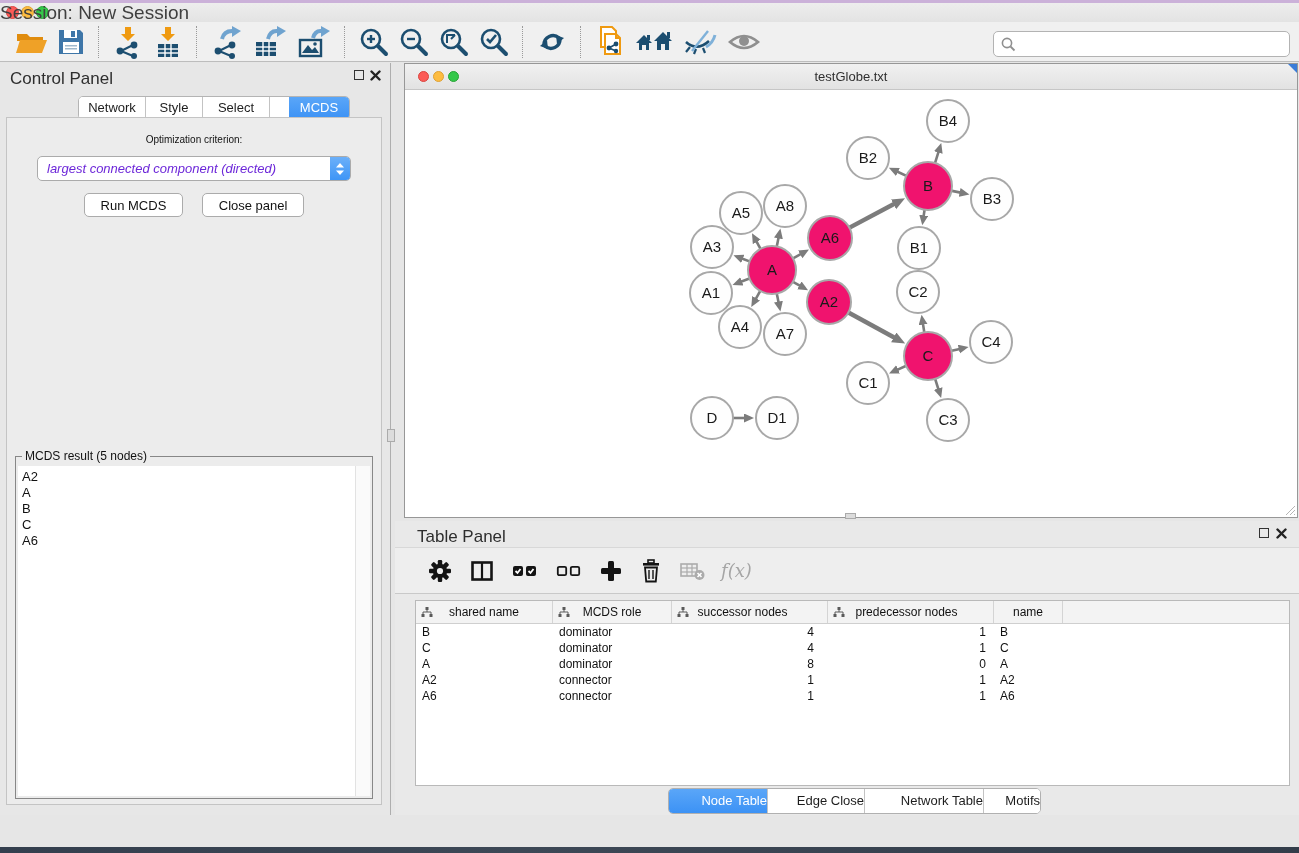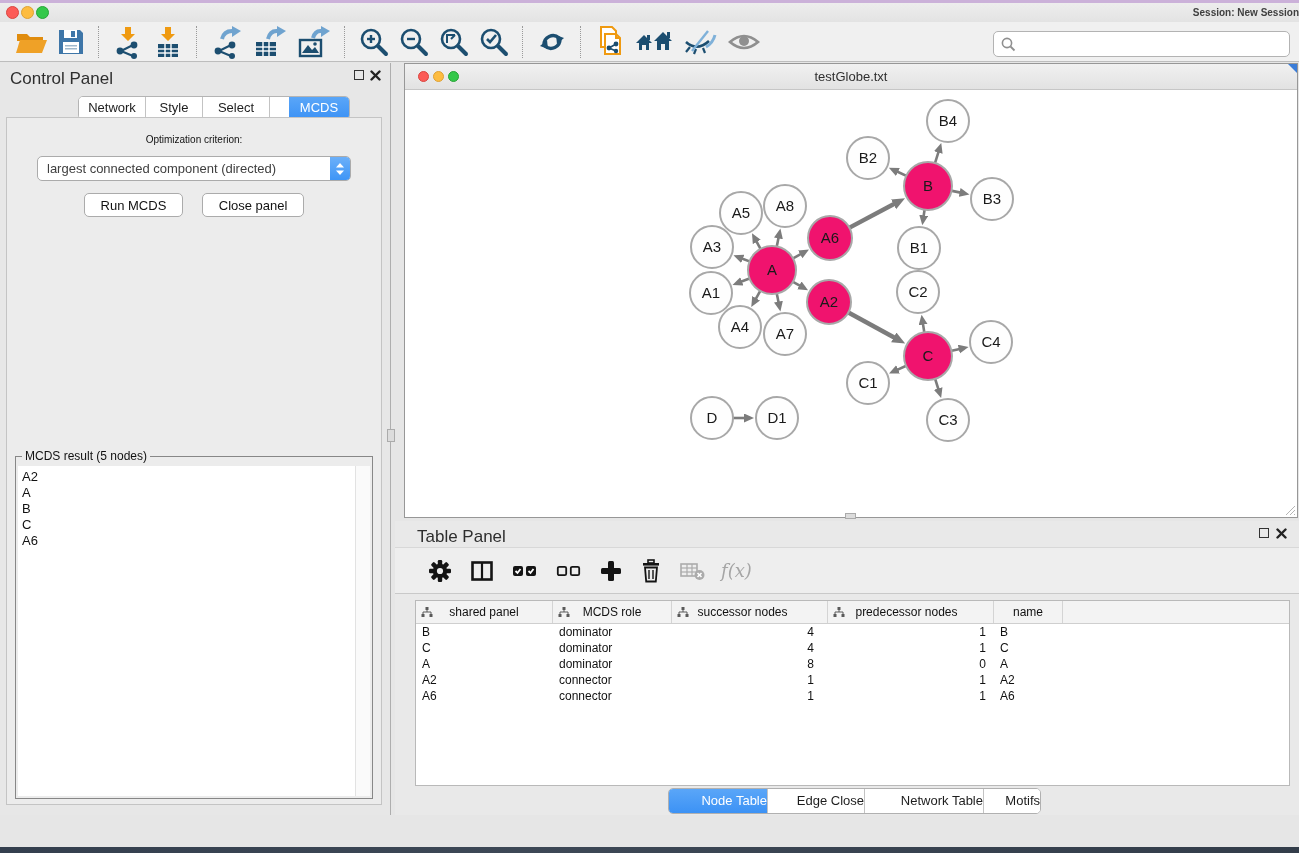--- a/index.html
+++ b/index.html
@@ -6,22 +6,22 @@
   .app{position:relative;width:1299px;height:853px;background:#e6e6e6;
        font-family:"Liberation Sans",sans-serif;overflow:hidden;-webkit-font-smoothing:antialiased;}
   
   .top-accent{position:absolute;left:0;top:0;width:1299px;height:3px;background:#cbb1d9;}
   .titlebar{position:absolute;left:0;top:3px;width:1299px;height:19px;
             background:linear-gradient(#ededed,#e3e3e3);}
   .tl{position:absolute;top:3px;width:13px;height:13px;border-radius:50%;box-sizing:border-box;}
   .tl.red{left:6px;background:#fc5b57;border:1px solid #d94640;}
   .tl.yel{left:21px;background:#fdbc40;border:1px solid #dfa133;}
   .tl.grn{left:36px;background:#34c84a;border:1px solid #27a435;}
-  .tb-title{position:absolute;left:0;right:0;top:0;height:19px;line-height:20px;text-align:right;
-            font-size:10px;color:#3f3f3f;font-weight:bold;}
+  .tb-title{position:absolute;left:0;right:0;top:0;height:19px;line-height:20px;text-align:left;
+            font-size:19px;color:#3f3f3f;}
   .toolbar{position:absolute;left:0;top:22px;width:1299px;height:40px;background:#f0f0f0;
            border-bottom:1px solid #bdbdbd;display:flex;align-items:center;padding-left:10px;box-sizing:border-box;}
   .ticon{background:none;border:none;padding:0;margin:0 4px;cursor:default;display:flex;align-items:center;}
   .tb-sep{width:1px;height:32px;margin:0 8px;border-left:1px dotted #9a9a9a;}
   .searchbox{position:absolute;right:9px;top:9px;width:295px;height:24px;background:#fff;
              border:1px solid #b3b3b3;border-radius:5px;display:flex;align-items:center;}
   .searchbox svg{margin:0 4px 0 7px;}
   .searchbox input{border:none;outline:none;flex:1;height:20px;font-size:13px;background:transparent;}
   
   .control-panel{position:absolute;left:0;top:63px;width:391px;height:752px;background:#e7e7e7;
@@ -34,21 +34,21 @@
            border-radius:5px;overflow:hidden;background:#fff;}
   .cp-tab{height:22px;line-height:22px;text-align:center;font-size:13px;color:#1d1d1d;background:#fff;
           border-right:1px solid #c3c3c3;padding:0 1px;}
   .cp-tab:last-child{border-right:none;margin-left:19px;}
   .cp-tab.active{background:linear-gradient(#5aa6f8,#3c92f5);color:#fff;}
   .cp-content{position:absolute;left:6px;right:8px;top:54px;bottom:10px;background:#ececec;
               border:1px solid #c4c4c4;}
   .opt-label{margin-top:16px;text-align:center;font-size:10px;color:#111;}
   .mac-select{position:relative;margin:11px auto 0;width:314px;height:25px;background:#fff;
               border:1px solid #ababab;border-radius:5px;box-sizing:border-box;}
-  .mac-select .val{position:absolute;left:9px;top:4px;font-size:13px;color:#404040;white-space:nowrap;}
+  .mac-select .val{position:absolute;left:9px;top:4px;font-size:13px;color:#6d28d9;white-space:nowrap;font-style:italic;}
   .mac-select .stepper{position:absolute;right:0;top:0;width:20px;height:23px;border-radius:0 4px 4px 0;
               background:linear-gradient(#6cb0f9,#3e95f6);display:flex;align-items:center;justify-content:center;}
   .cp-buttons{margin-top:12px;text-align:center;}
   .cp-btn{height:24px;background:#fff;border:1px solid #ababab;border-radius:5px;font-size:13px;
           color:#111;padding:0 16px;margin:0 7px;font-family:Liberation Sans, sans-serif;}
   .result-group{position:absolute;left:8px;right:8px;top:338px;bottom:5px;border:1px solid #878787;}
   .result-legend{position:absolute;left:6px;top:-8px;background:#ececec;padding:0 3px;font-size:12px;color:#111;}
   .result-list{position:absolute;left:2px;right:16px;top:9px;bottom:2px;background:#fff;
                font-size:13px;color:#111;padding:3px 0 0 4px;overflow:hidden;}
   .result-list .list-item{line-height:16px;}
@@ -520,21 +520,21 @@
             <svg width="12" height="11" viewBox="0 0 12 11">
               <g fill="#5a5a5a">
                 <rect x="4.5" y="0" width="3" height="3"></rect>
                 <rect x="0.5" y="7" width="3" height="3"></rect>
                 <rect x="8.5" y="7" width="3" height="3"></rect>
               </g>
               <g stroke="#5a5a5a" stroke-width="1" fill="none">
                 <path d="M6 3 V5 M2 7 V5 H10 V7"></path>
               </g>
             </svg>
-            <span>shared panel</span>
+            <span>shared name</span>
           </div>
           <div class="th c1">
             <svg width="12" height="11" viewBox="0 0 12 11">
               <g fill="#5a5a5a">
                 <rect x="4.5" y="0" width="3" height="3"></rect>
                 <rect x="0.5" y="7" width="3" height="3"></rect>
                 <rect x="8.5" y="7" width="3" height="3"></rect>
               </g>
               <g stroke="#5a5a5a" stroke-width="1" fill="none">
                 <path d="M6 3 V5 M2 7 V5 H10 V7"></path>

